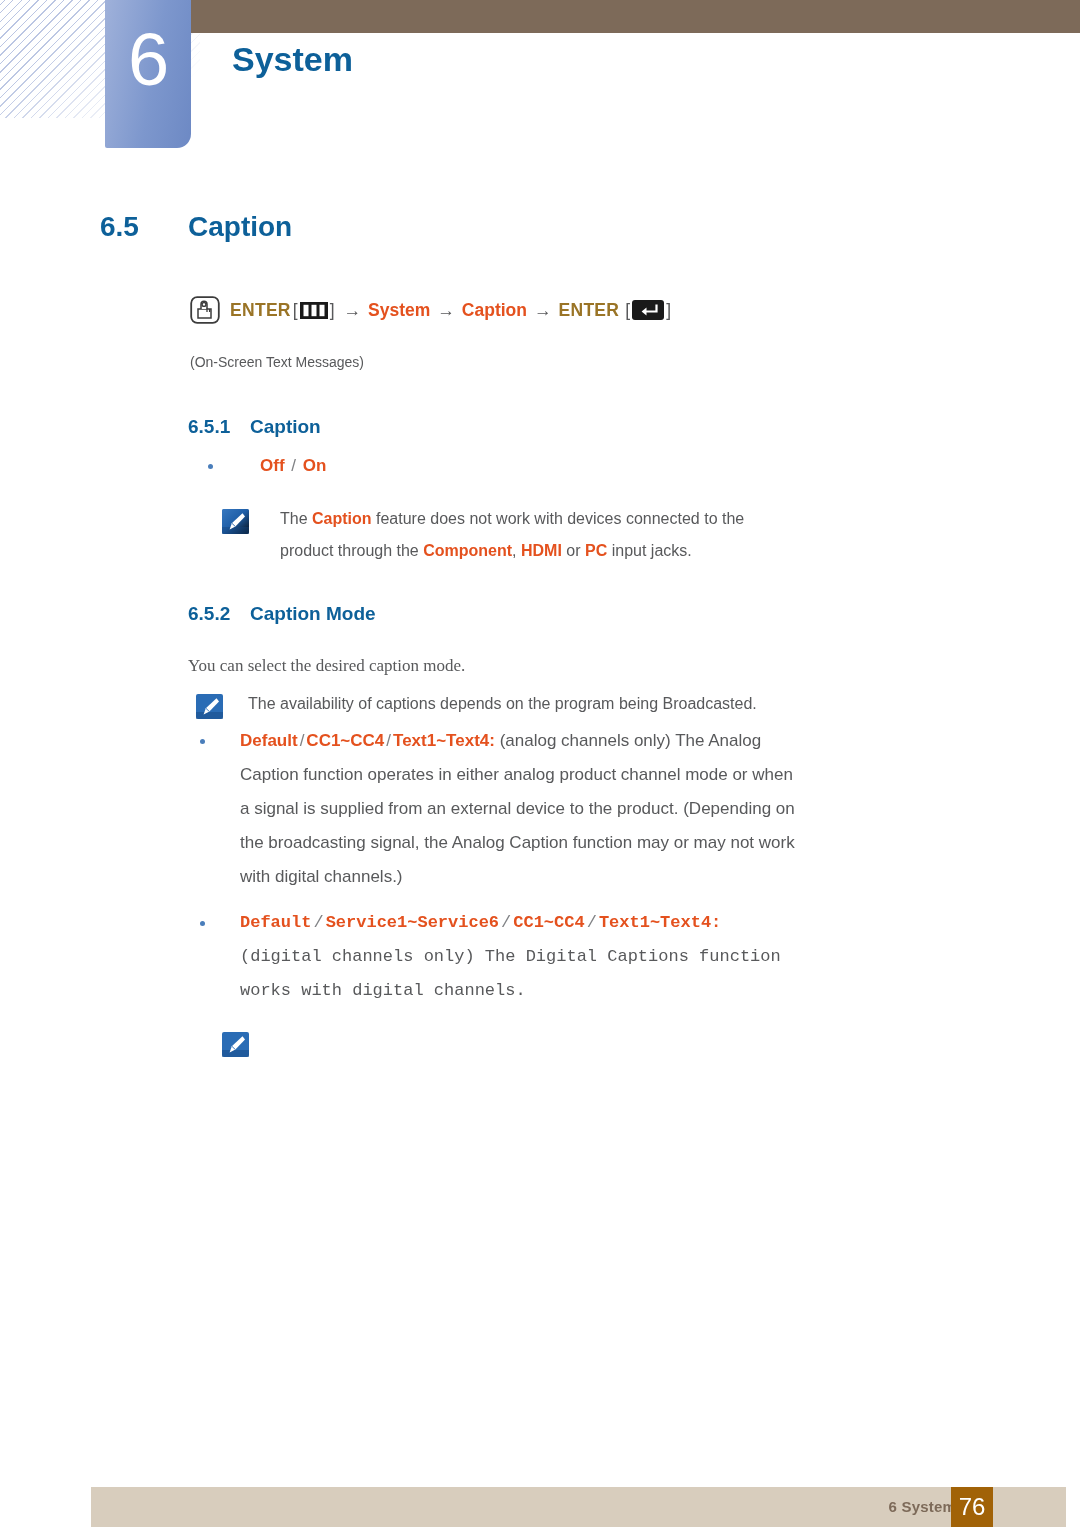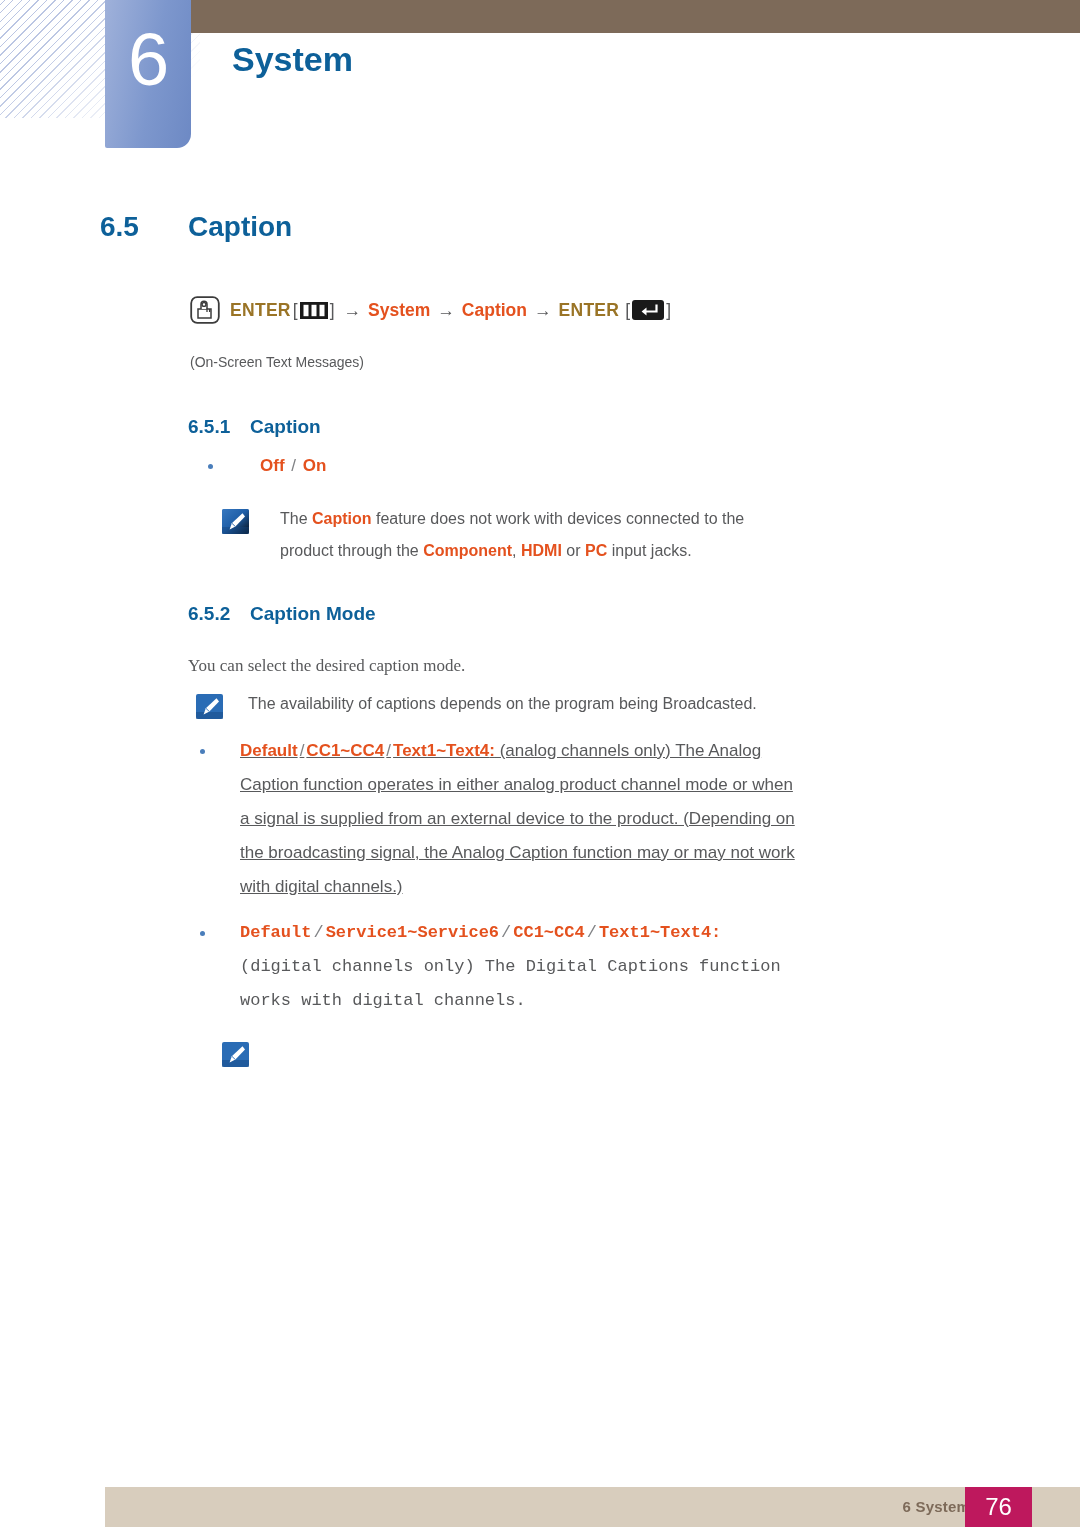--- a/index.html
+++ b/index.html
@@ -172,42 +172,42 @@
   .note .note-icon {
     position: absolute;
     left: 0; top: 6px;
     width: 27px; height: 25px;
   }
   .kw { color: #e4511e; font-weight: 700; }
 
   
   #footer {
     position: absolute;
-    left: 105px;
+    left: 91px;
     top: 1487px;
     width: 975px;
     height: 40px;
     background: #d8cdbd;
   }
   #footer-label {
     position: absolute;
     right: 110px;
     top: 11px;
     font-size: 15px;
     font-weight: 700;
     color: #7d6a59;
     letter-spacing: .2px;
   }
   #footer-page {
     position: absolute;
     left: 860px;
     top: 0;
-    width: 67px;
+    width: 42px;
     height: 40px;
-    background: #be185d;
+    background: #a16207;
     color: #ffffff;
     font-size: 24px;
     line-height: 40px;
     text-align: center;
     font-weight: 400;
   }
 </style>
 </head>
 <body>
 
@@ -307,21 +307,21 @@
       <svg viewBox="0 0 27 25" width="27" height="25">
         <rect x="0" y="0" width="27" height="25" rx="2" ry="2" fill="#2a6cb5"></rect>
         <rect x="0" y="18" width="27" height="7" fill="#14457f" opacity="0.45"></rect>
         <path d="M20.5 4.2 L9.8 14.2 L7.6 20.4 L13.4 17.6 L23 7.6 Z" fill="#ffffff"></path>
         <path d="M9.8 14.2 L13.4 17.6" stroke="#2a6cb5" stroke-width="0.9" fill="none"></path>
       </svg>
     </span>
     <span>The availability of captions depends on the program being Broadcasted.</span>
   </div>
 
-  <div class="bullet-row" style="margin-top:14px;padding-left:40px;margin-left:200px;text-decoration:underline;">
+  <div class="bullet-row" style="margin-top:4px;padding-left:40px;margin-left:200px;">
     <span class="opt">Default</span><span class="sep">/</span><span class="opt">CC1~CC4</span><span class="sep">/</span><span class="opt">Text1~Text4</span><span class="opt">:</span><span> (analog channels only) The Analog Caption function operates in either analog product channel mode or when a signal is supplied from an external device to the product. (Depending on the broadcasting signal, the Analog Caption function may or may not work with digital channels.)</span>
   </div>
 
   <div class="bullet-row" style="margin-top:12px;padding-left:40px;margin-left:200px;font-family:Liberation Mono, monospace;">
     <span class="opt">Default</span><span class="sep">/</span><span class="opt">Service1~Service6</span><span class="sep">/</span><span class="opt">CC1~CC4</span><span class="sep">/</span><span class="opt">Text1~Text4</span><span class="opt">:</span><span> (digital channels only) The Digital Captions function works with digital channels.</span>
   </div>
 
   <div class="note indent-a" style="margin-top:18px;">
     <span class="note-icon">
       <svg viewBox="0 0 27 25" width="27" height="25">

